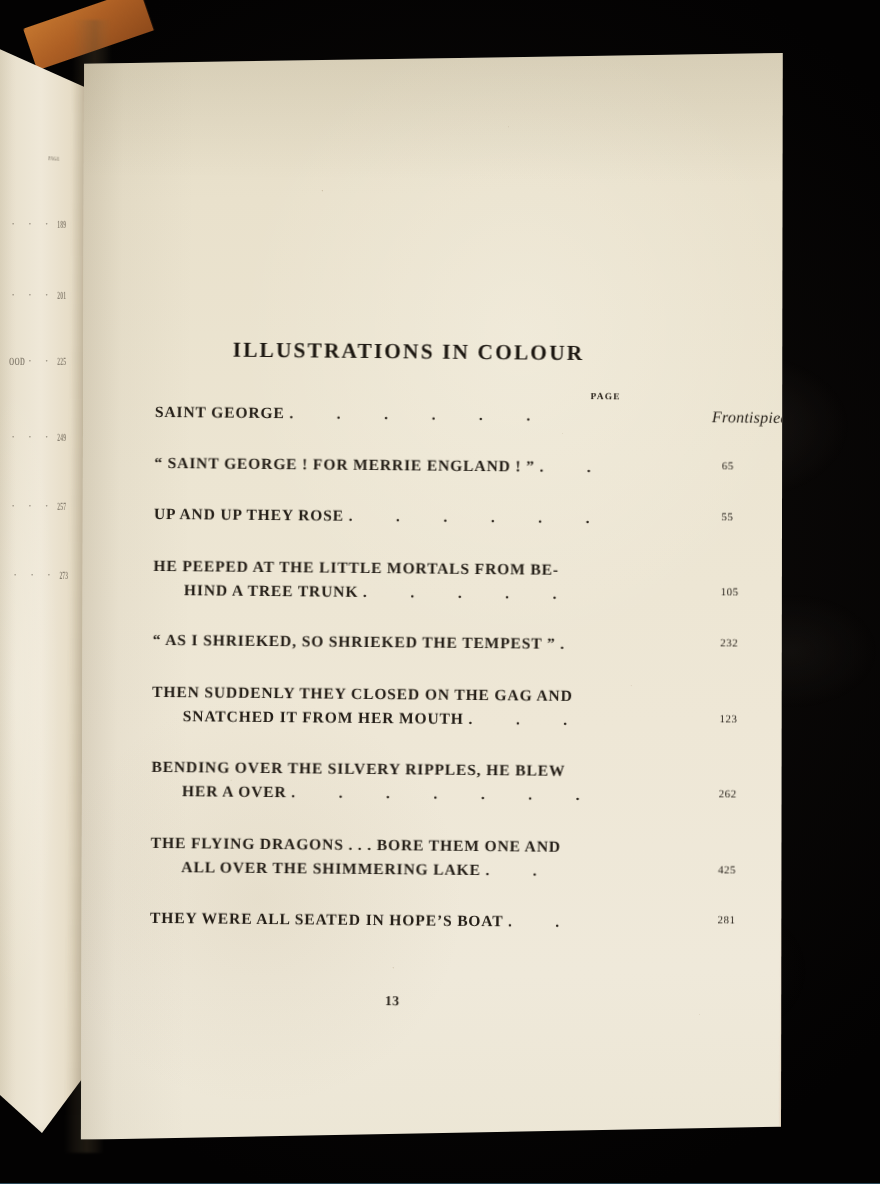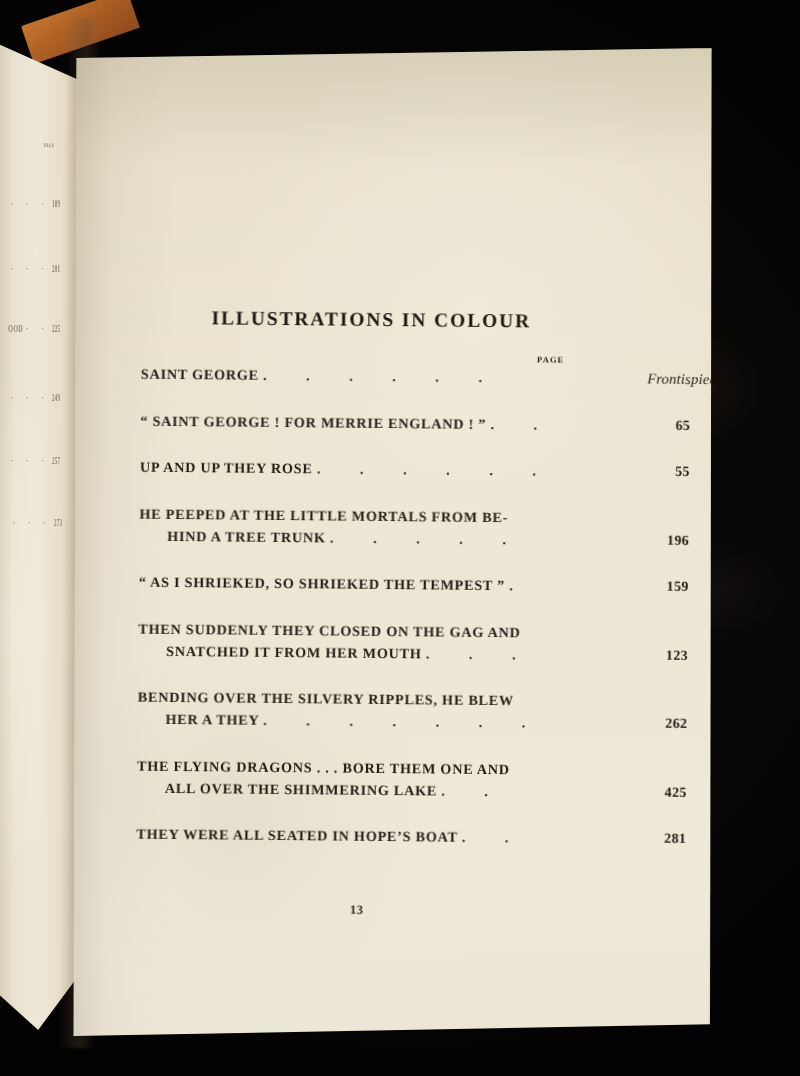--- a/index.html
+++ b/index.html
@@ -281,23 +281,22 @@
     color: #2a231b;
   }
   .dots.tight { letter-spacing: 8px; }
   .dots.wide  { letter-spacing: 18px; }
 
   .enum {
     position: absolute;
     right: -34px;
     top: 0;
     width: 34px;
-    text-align: right;
-    font-size: 14px;
-    font-weight: 700;
+    font-size: 10px;
+    font-weight: 400;
     letter-spacing: .4px;
   }
   .efrontis {
     position: absolute;
     right: -66px;
     top: 0;
     font-style: italic;
     font-weight: 400;
     font-size: 14.6px;
     letter-spacing: .2px;
@@ -406,49 +405,49 @@
           </span>
         </div>
 
         <div class="entry">
           <span class="eline">
             <span class="etitle">HE PEEPED AT THE LITTLE MORTALS FROM BE-</span>
           </span>
           <span class="eline indent">
             <span class="etitle">HIND A TREE TRUNK</span>
             <span class="dots wide">. . . . .</span>
-            <span class="enum">196</span>
+            <span class="enum">105</span>
           </span>
         </div>
 
         <div class="entry">
           <span class="eline">
             <span class="etitle">“ AS I SHRIEKED, SO SHRIEKED THE TEMPEST ”</span>
             <span class="dots tight">.</span>
-            <span class="enum">159</span>
+            <span class="enum">232</span>
           </span>
         </div>
 
         <div class="entry">
           <span class="eline">
             <span class="etitle">THEN SUDDENLY THEY CLOSED ON THE GAG AND</span>
           </span>
           <span class="eline indent">
             <span class="etitle">SNATCHED IT FROM HER MOUTH</span>
             <span class="dots wide">. . .</span>
             <span class="enum">123</span>
           </span>
         </div>
 
         <div class="entry">
           <span class="eline">
             <span class="etitle">BENDING OVER THE SILVERY RIPPLES, HE BLEW</span>
           </span>
           <span class="eline indent">
-            <span class="etitle">HER A THEY</span>
+            <span class="etitle">HER A OVER</span>
             <span class="dots wide">. . . . . . .</span>
             <span class="enum">262</span>
           </span>
         </div>
 
         <div class="entry">
           <span class="eline">
             <span class="etitle">THE FLYING DRAGONS . . . BORE THEM ONE AND</span>
           </span>
           <span class="eline indent">

